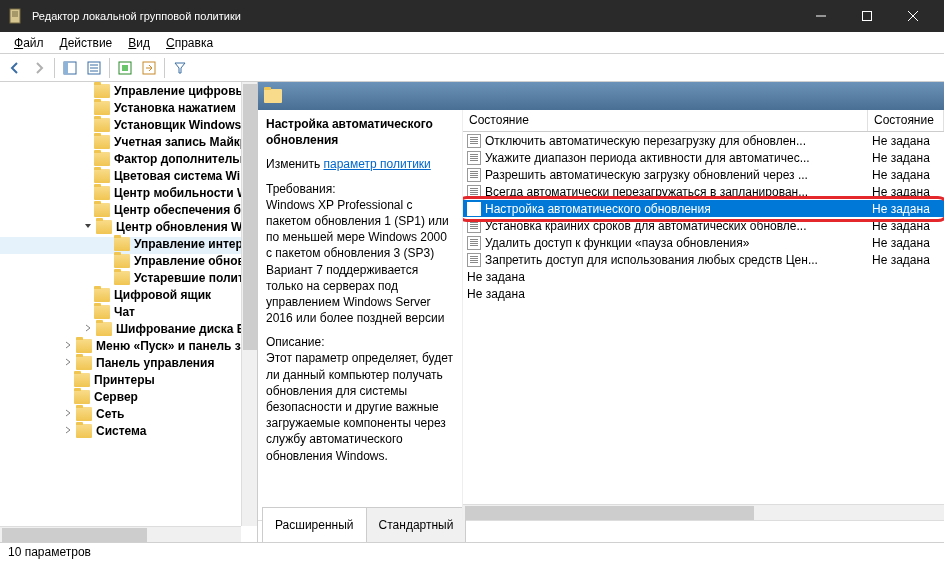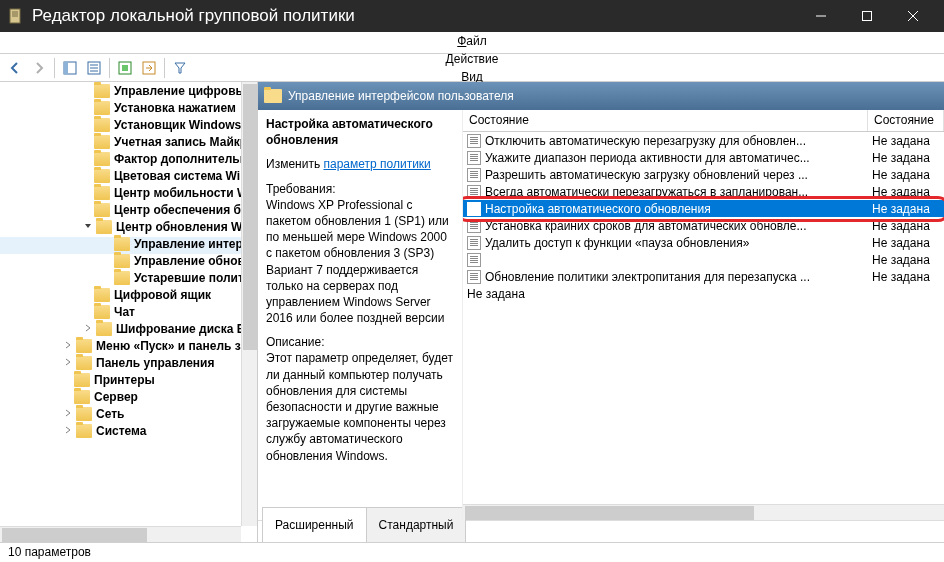--- a/index.html
+++ b/index.html
@@ -1,24 +1,24 @@
 <!DOCTYPE html>
 <html><head>
 <meta charset="utf-8">
 <style>
 * { box-sizing: border-box; margin: 0; padding: 0; font-family: 'Segoe UI', Tahoma, sans-serif; }
 body { background: #fff; width: 944px; height: 562px; overflow: hidden; font-size: 12px; color: #000; }
 
 .titlebar { height: 32px; background: #2a2a2a; color: #fff; display: flex; align-items: center; padding: 0 8px; }
 .titlebar .icon { width: 16px; height: 16px; margin-right: 8px; }
-.titlebar .title { flex: 1; font-size: 17px; }
+.titlebar .title { flex: 1; font-size: 11px; }
 .titlebar .ctrl { width: 46px; height: 32px; display: flex; align-items: center; justify-content: center; color: #fff; cursor: default; }
 .titlebar svg { stroke: #fff; fill: none; }
 
-.menubar { height: 22px; display: flex; align-items: center; padding: 0 6px; border-bottom: 1px solid #d0d0d0; flex-direction: column; }
+.menubar { height: 22px; display: flex; align-items: center; padding: 0 6px; border-bottom: 1px solid #d0d0d0; }
 .menu-item { padding: 2px 8px; font-size: 12px; }
 .menu-item .u { text-decoration: underline; }
 
 .toolbar { height: 28px; display: flex; align-items: center; padding: 0 4px; gap: 2px; border-bottom: 1px solid #d0d0d0; }
 .tool-btn { width: 22px; height: 22px; display: flex; align-items: center; justify-content: center; border: 1px solid transparent; }
 .sep { width: 1px; height: 20px; background: #ccc; margin: 0 2px; }
 
 .content { display: flex; height: calc(562px - 32px - 22px - 28px - 20px); }
 
 .tree-panel { width: 258px; border-right: 1px solid #ccc; overflow: hidden; padding: 2px 0; position: relative; }
@@ -283,21 +283,20 @@
         <div class="thumb"></div>
       </div>
     <div class="scrollbar-v" style="bottom:16px;">
         <div class="thumb"></div>
       </div>
   </div>
 
   <div class="detail-panel">
     <div class="detail-header">
       <span class="fold"></span>
-      <span>Управление интерфейсом пользователя</span>
     </div>
     <div class="detail-body">
       <div class="info-col">
         <div class="ttl">Настройка автоматического обновления</div>
         <p><span>Изменить</span> <a href="#">параметр политики</a></p>
         <p><span>Требования:</span><br><span>Windows XP Professional с пакетом обновления 1 (SP1) или по меньшей мере Windows 2000 с пакетом обновления 3 (SP3) Вариант 7 поддерживается только на серверах под управлением Windows Server 2016 или более поздней версии</span></p>
         <p><span>Описание:</span><br><span>Этот параметр определяет, будет ли данный компьютер получать обновления для системы безопасности и другие важные загружаемые компоненты через службу автоматического обновления Windows.</span></p>
       </div>
       <div class="list-col">
         <div class="list-head">
@@ -350,28 +349,25 @@
             <div class="list-row">
               <div class="cell-name">
                 <span class="doc-icon"></span>
                 <span>Удалить доступ к функции «пауза обновления»</span>
               </div>
               <div class="cell-state">Не задана</div>
             </div>
             <div class="list-row">
               <div class="cell-name">
                 <span class="doc-icon"></span>
-              </div>
-              <div class="cell-state">Не задана</div>
-            </div>
-            <div class="list-row">
-              <div class="cell-name">
-                <span class="doc-icon"></span>
-                <span>Обновление политики электропитания для перезапуска ...</span>
-              </div>
+                <span>Запретить доступ для использования любых средств Цен...</span>
+              </div>
+              <div class="cell-state">Не задана</div>
+            </div>
+            <div class="list-row">
               <div class="cell-state">Не задана</div>
             </div>
             <div class="list-row">
               <div class="cell-state">Не задана</div>
             </div>
           </div>
         <div class="highlight" style="top:86px; left:-8px; right:-6px; height:26px;"></div>
         <div class="scrollbar-h" style="right:0;">
             <div class="thumb"></div>
           </div>

